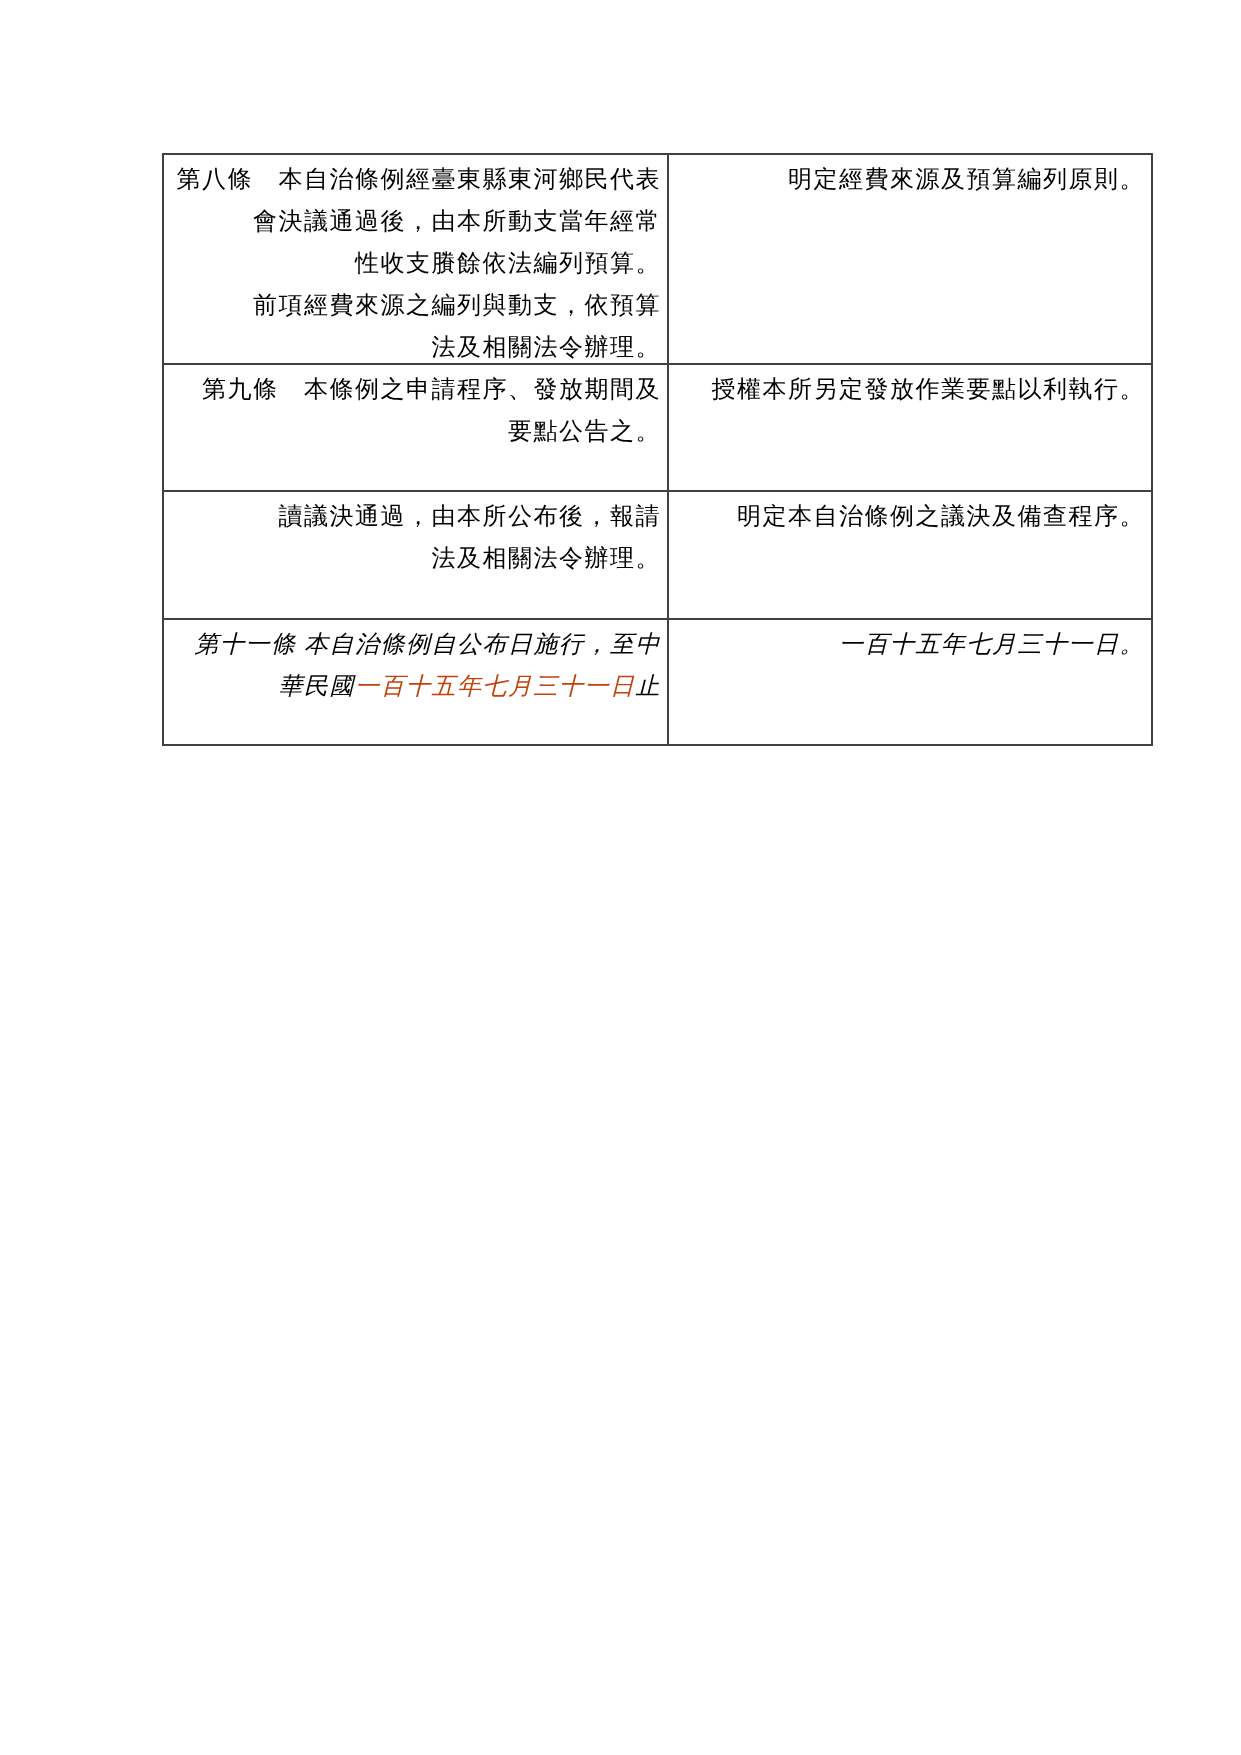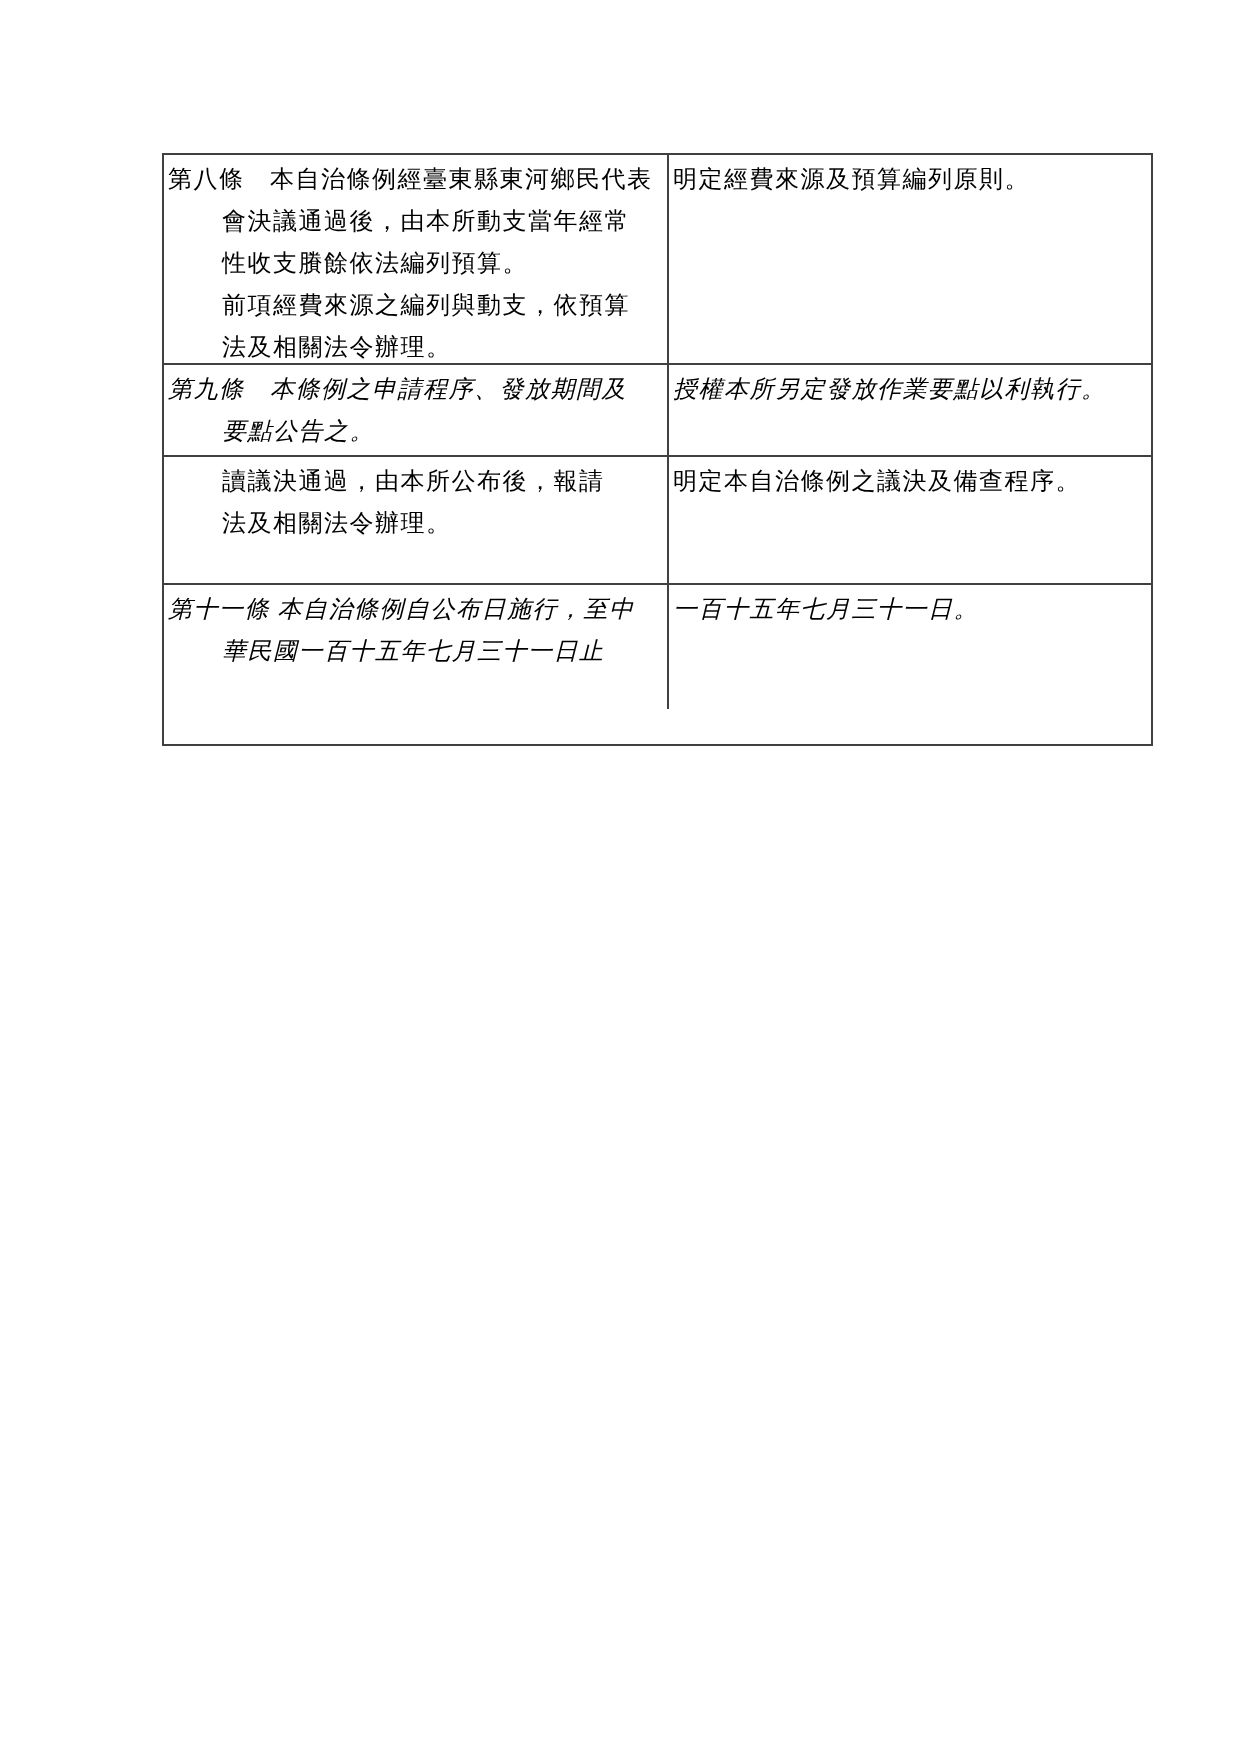--- a/index.html
+++ b/index.html
@@ -16,29 +16,30 @@
   }
   .law-table {
     position: absolute;
     left: 162px;
     top: 153px;
     width: 991px;
     height: 593px;
     box-sizing: border-box;
     border: 2px solid #404040;
     background: #ffffff;
+    text-align: right;
   }
   .row {
     display: flex;
     box-sizing: border-box;
     border-bottom: 2px solid #404040;
   }
   .row.last { border-bottom: none; }
   .r1 { height: 210px; }
-  .r2 { height: 92px; font-style: italic; }
+  .r2 { height: 127px; }
   .r3 { height: 128px; }
   .r4 { height: 124px; font-style: italic; }
   .cell {
     box-sizing: border-box;
     overflow: hidden;
     padding: 3px 6px 0 4px;
   }
   .cell.left {
     width: 505px;
     border-right: 2px solid #404040;
@@ -48,21 +49,21 @@
   }
   .line {
     font-size: 24px;
     line-height: 42px;
     height: 42px;
     letter-spacing: 1.5px;
     white-space: pre;
     overflow: hidden;
   }
   .indent { padding-left: 54px; }
-  .red { color: #000000; }
+  .red { color: #c2410c; }
 </style>
 </head>
 <body>
 
 <div class="law-table">
 
   <div class="row r1">
     <div class="cell left">
       <div class="line">第八條　本自治條例經臺東縣東河鄉民代表</div>
       <div class="line indent">會決議通過後，由本所動支當年經常</div>

